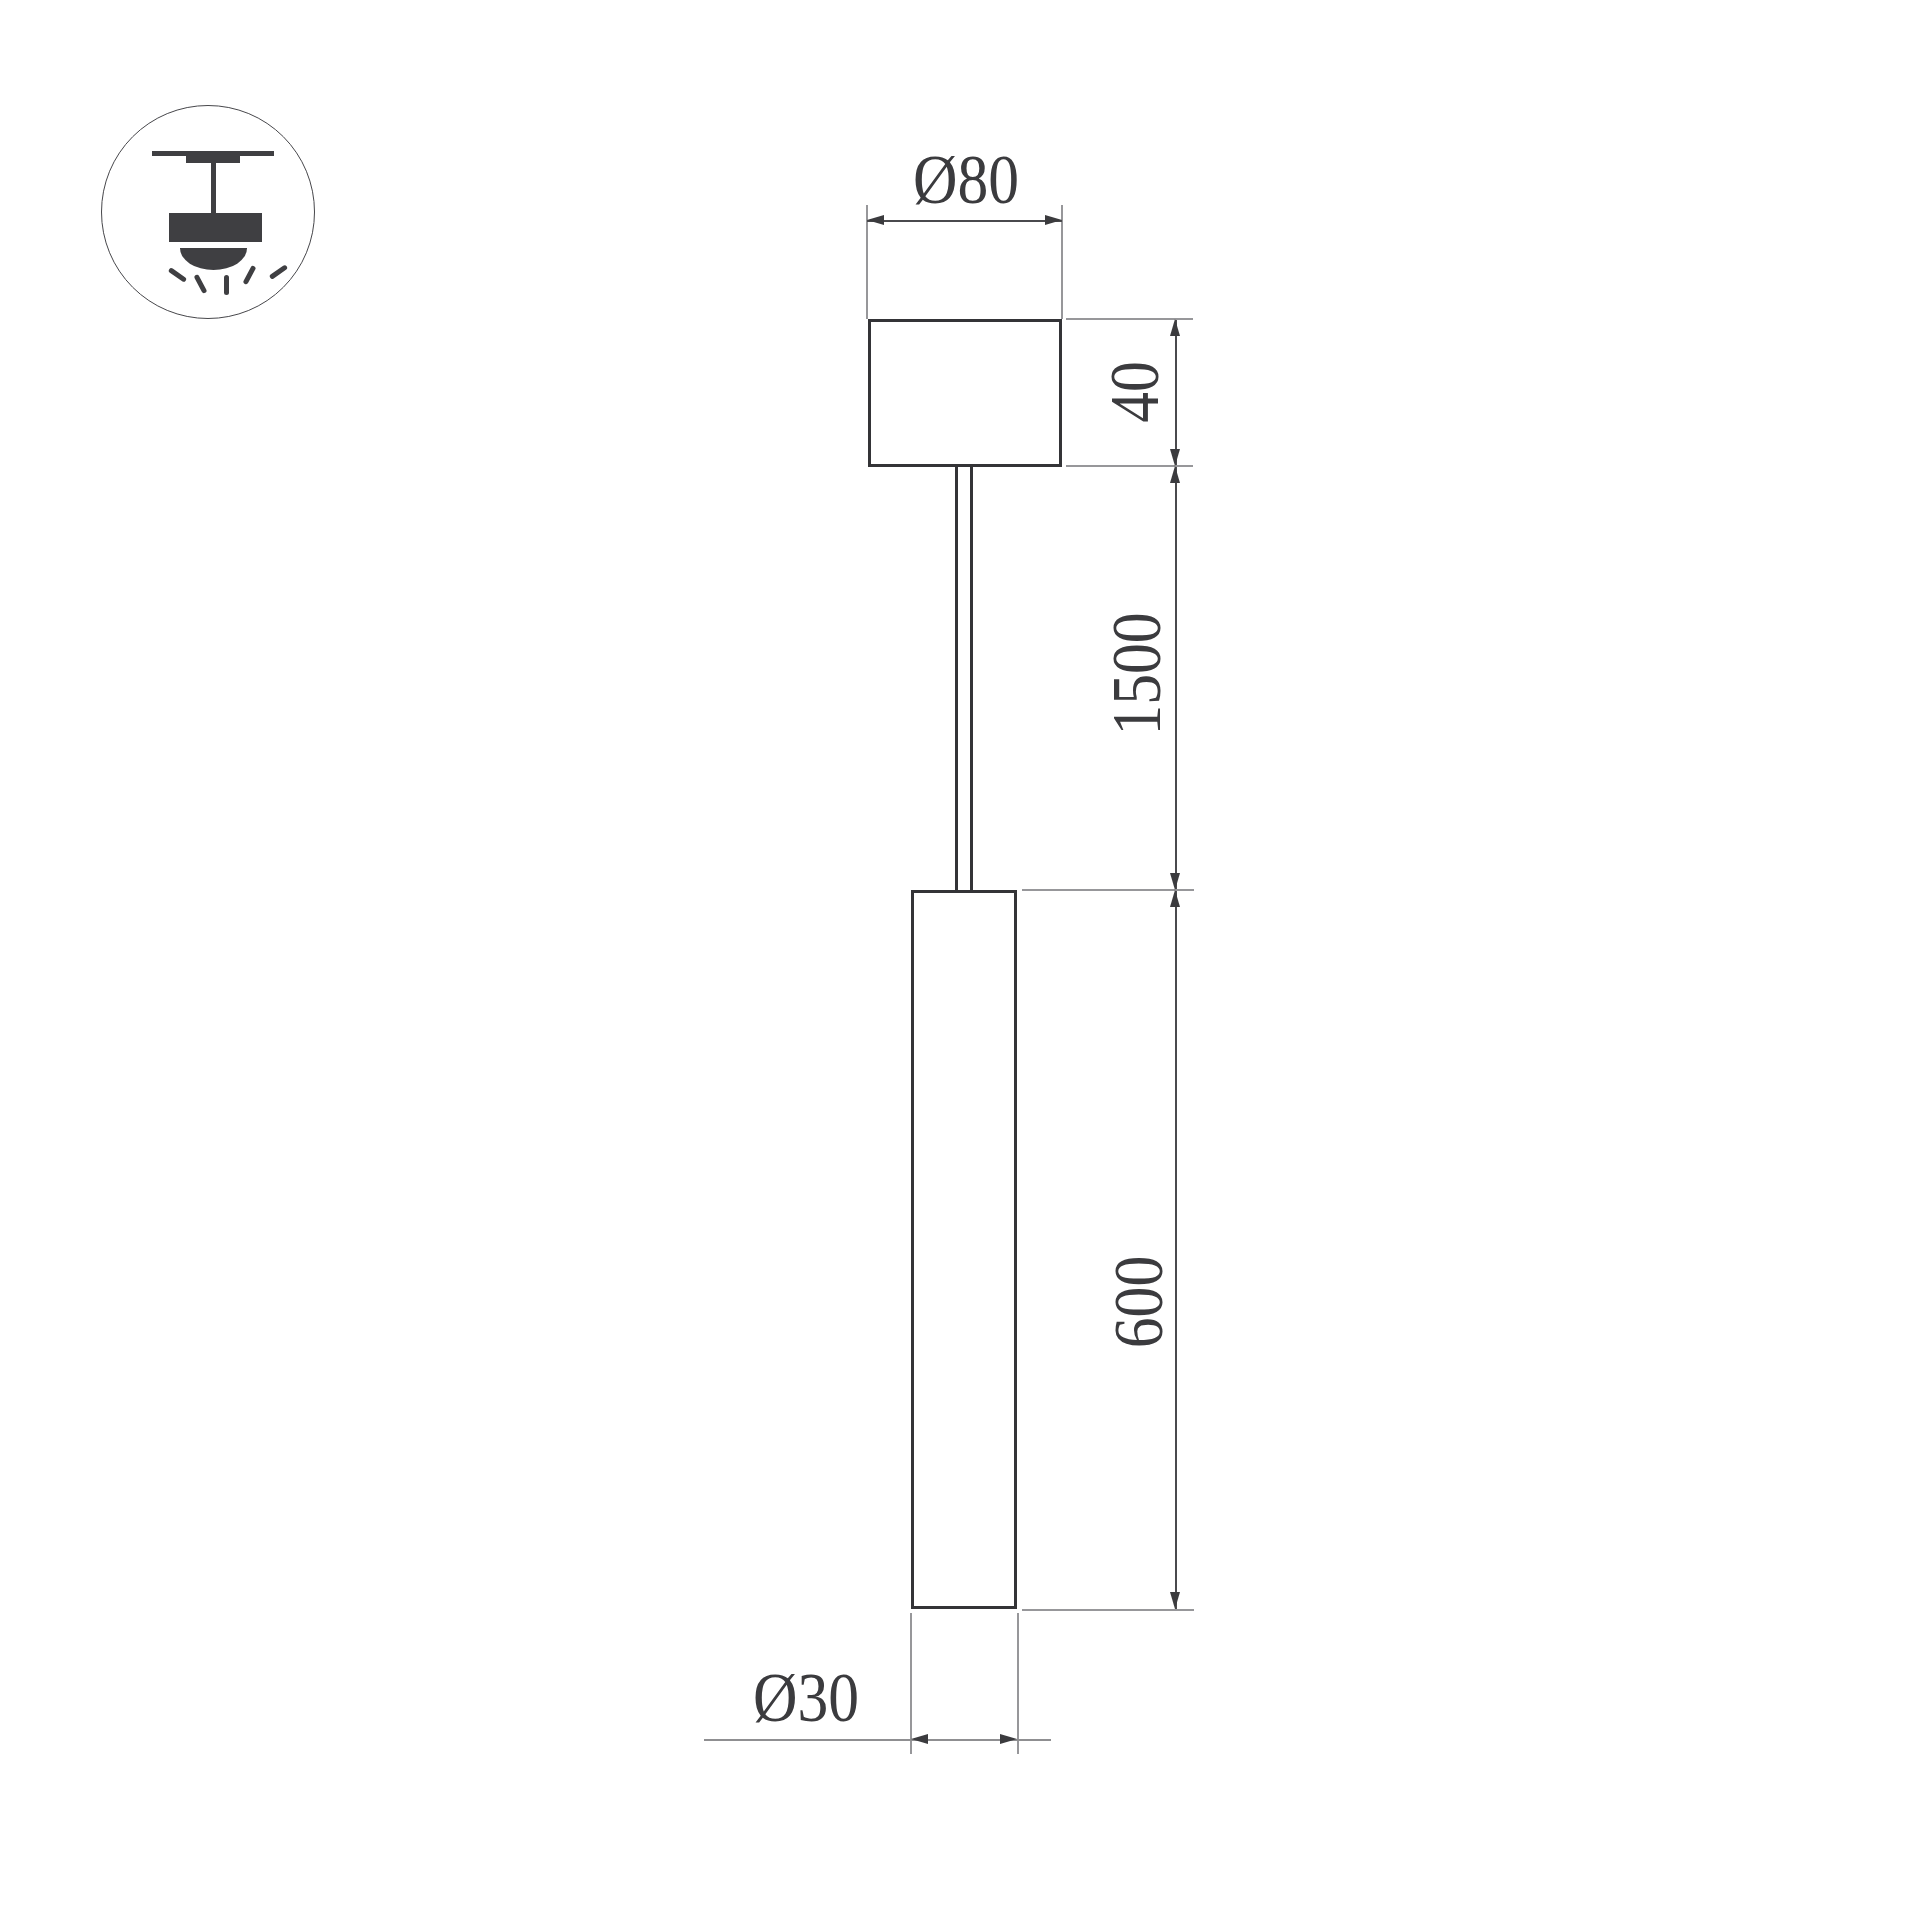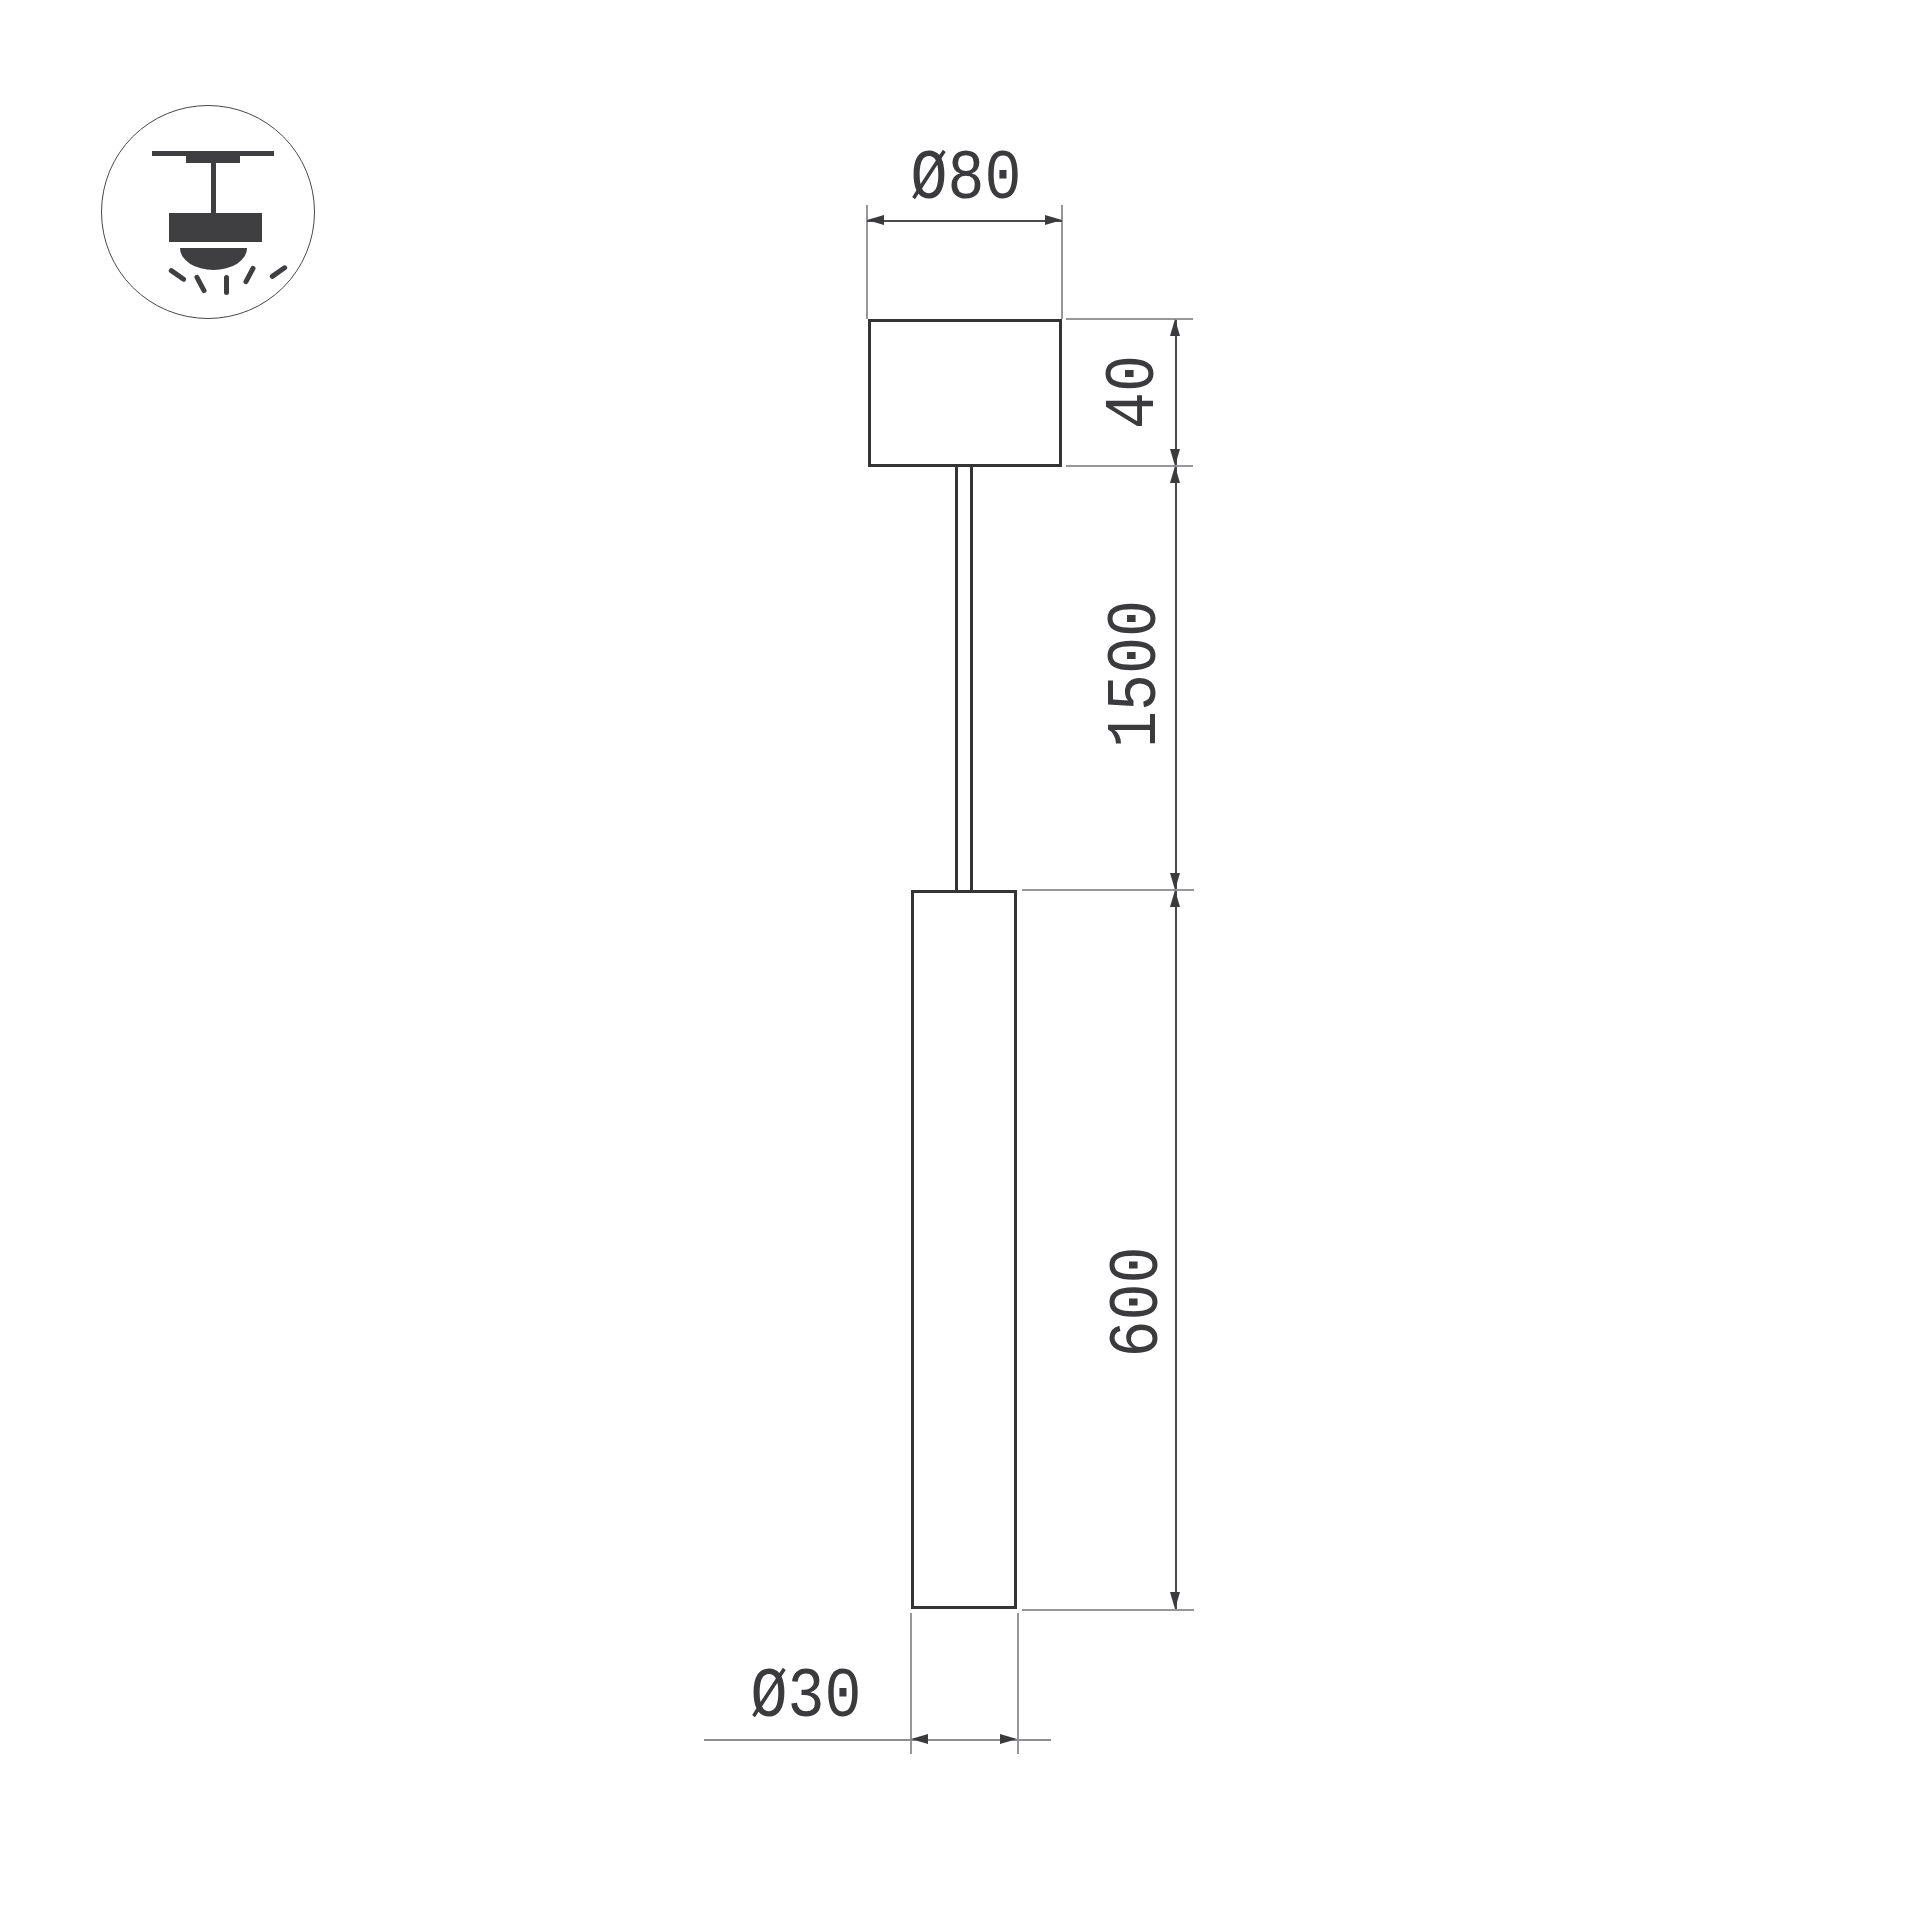--- a/index.html
+++ b/index.html
@@ -1,17 +1,17 @@
 <!DOCTYPE html>
 <html><head>
 <meta charset="utf-8">
 <style>
   html,body{margin:0;padding:0;background:#ffffff;}
   .canvas{position:relative;width:1929px;height:1857px;background:#ffffff;overflow:hidden;
-          font-family:Liberation Mono, monospace;color:#3b3b3e;}
+          font-family:Liberation Serif, serif;color:#3b3b3e;}
   .abs{position:absolute;}
 
   
   .icon-circle{left:101px;top:105px;width:212px;height:212px;border:1.9px solid #47474b;border-radius:50%;background:#fff;}
   .ic{position:absolute;background:#3f3f42;}
   .ic-ceiling{left:50px;top:45px;width:122px;height:4.8px;}
   .ic-plate{left:84px;top:50px;width:54px;height:6.8px;}
   .ic-stem{left:109px;top:55px;width:4.8px;height:54px;}
   .ic-body{left:67px;top:107px;width:93px;height:29px;}
   .ic-dome{left:78px;top:142px;width:67px;height:22px;border-radius:0 0 34px 34px / 0 0 22px 22px;}

